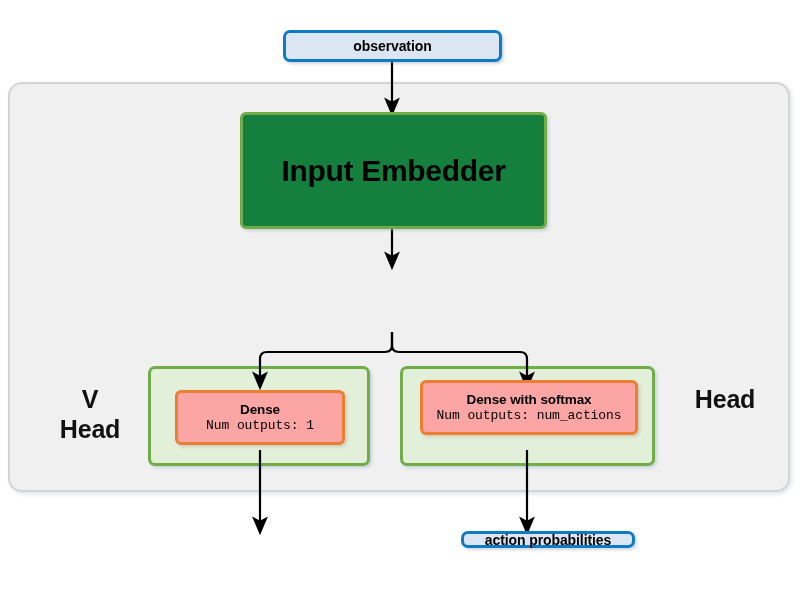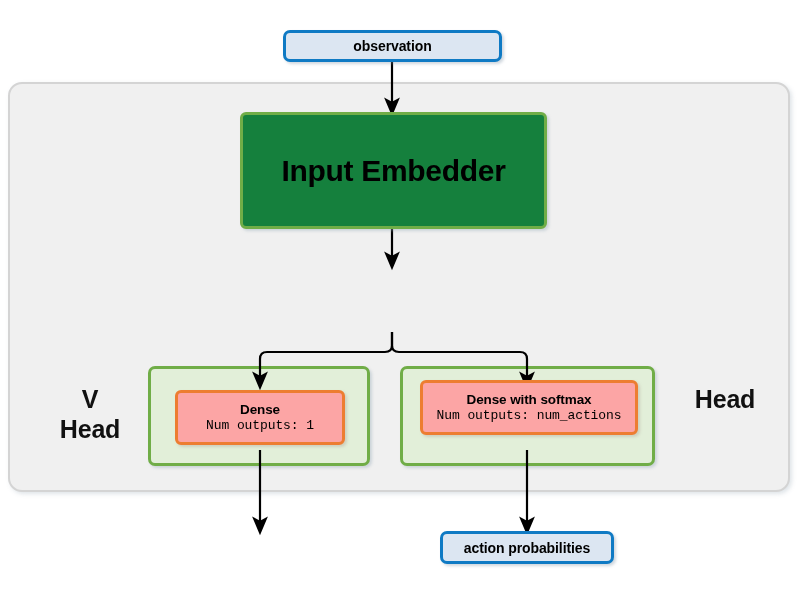--- a/index.html
+++ b/index.html
@@ -161,17 +161,17 @@
     <span class="orange-title">Dense</span>
     <span class="orange-sub">Num outputs: 1</span>
   </div>
 
   <div class="node orange-node" style="left:420px; top:380px; width:218px; height:55px;">
     <span class="orange-title">Dense with softmax</span>
     <span class="orange-sub">Num outputs: num_actions</span>
   </div>
 
 
-  <div class="node io-node" style="left:440px; top:531px; width:174px; height:33px;">
+  <div class="node io-node" style="left:461px; top:531px; width:174px; height:17px;">
     <span>action probabilities</span>
   </div>
 
 </div>
 
 </body></html>

